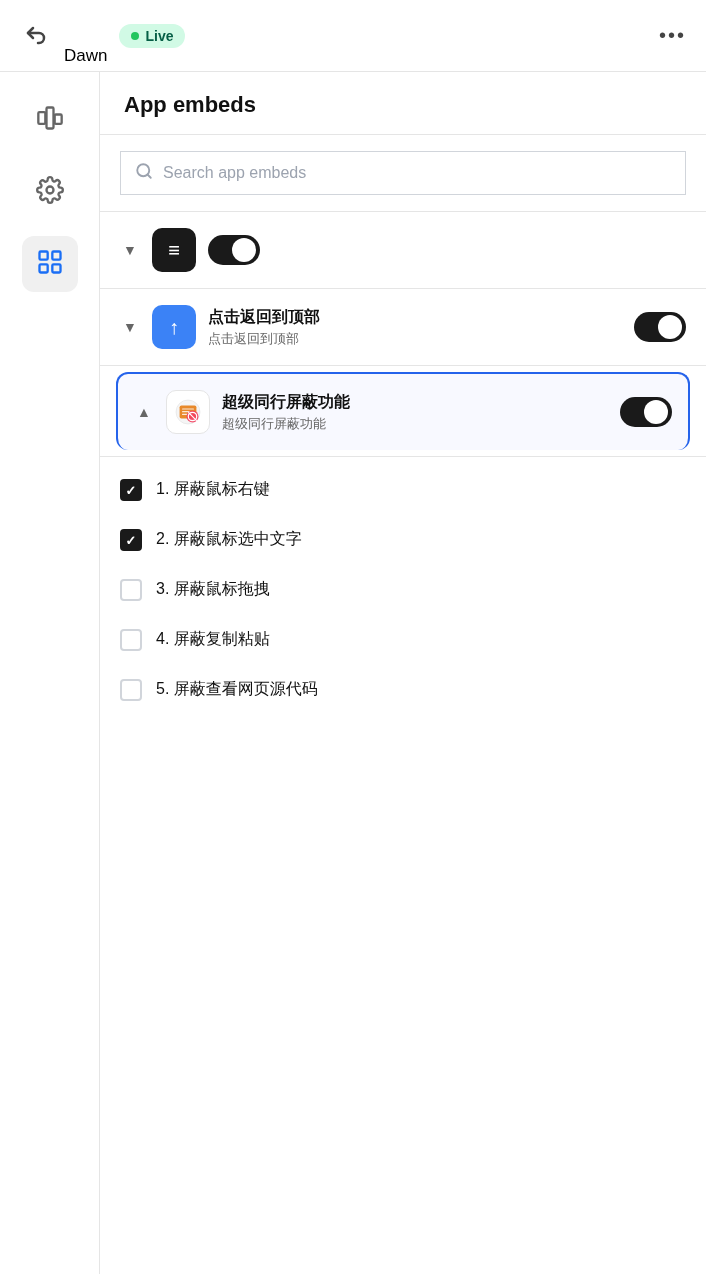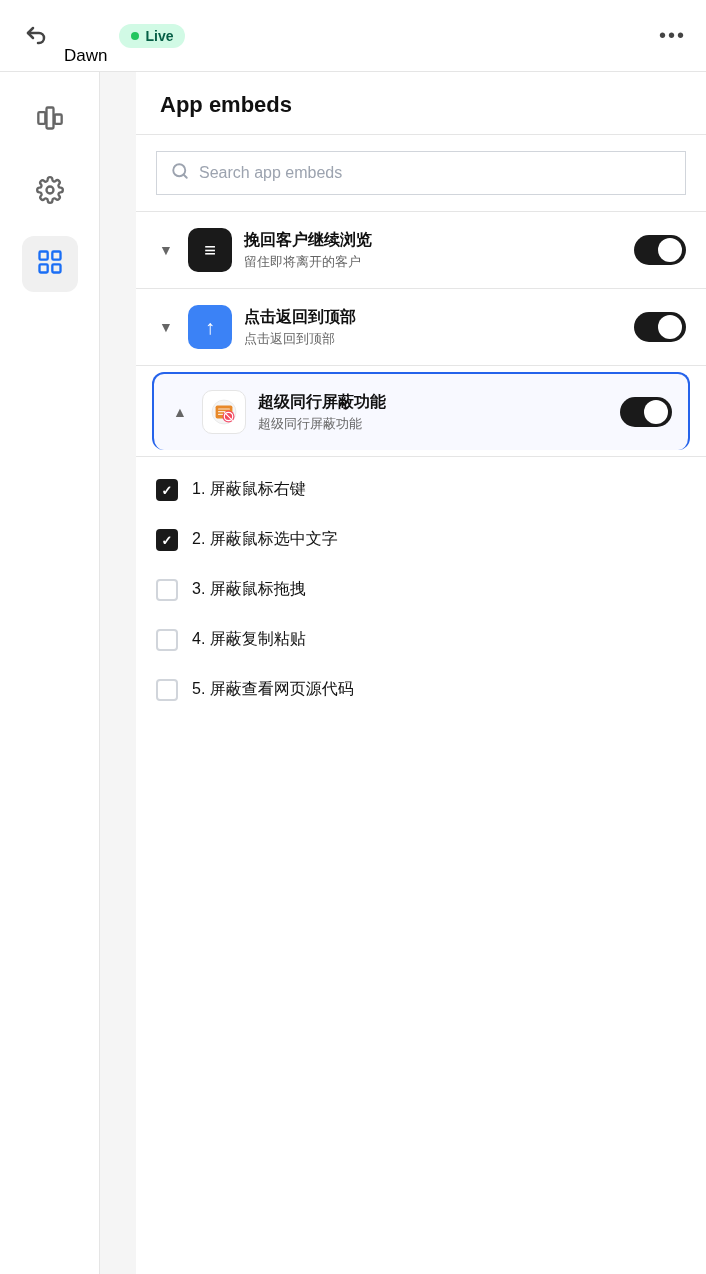--- a/index.html
+++ b/index.html
@@ -59,21 +59,20 @@
       font-size: 20px;
       color: #444;
       cursor: pointer;
       letter-spacing: 2px;
     }
 
     
     .main-layout {
       display: flex;
       min-height: calc(1274px - 72px);
-      gap: 36px;
     }
 
     
     .sidebar {
       width: 100px;
       background: #fff;
       border-right: 1px solid #e5e5e5;
       display: flex;
       flex-direction: column;
       align-items: center;
@@ -336,24 +335,20 @@
         </span>
         <input type="text" placeholder="Search app embeds" style="">
       </div>
     </div>
 
     <div class="embed-item">
       <span class="chevron">▼</span>
       <div class="embed-icon dark">
         <span style="color:#fff; font-size:20px; font-weight:700;">≡</span>
       </div>
-      <div class="embed-text">
-        <div class="embed-title">挽回客户继续浏览</div>
-        <div class="embed-subtitle">留住即将离开的客户</div>
-      </div>
       <div class="toggle"></div>
     </div>
 
     <div class="embed-item">
       <span class="chevron">▼</span>
       <div class="embed-icon blue">
         <span style="color:#fff; font-size:20px; font-weight:700;">↑</span>
       </div>
       <div class="embed-text">
         <div class="embed-title">点击返回到顶部</div>

